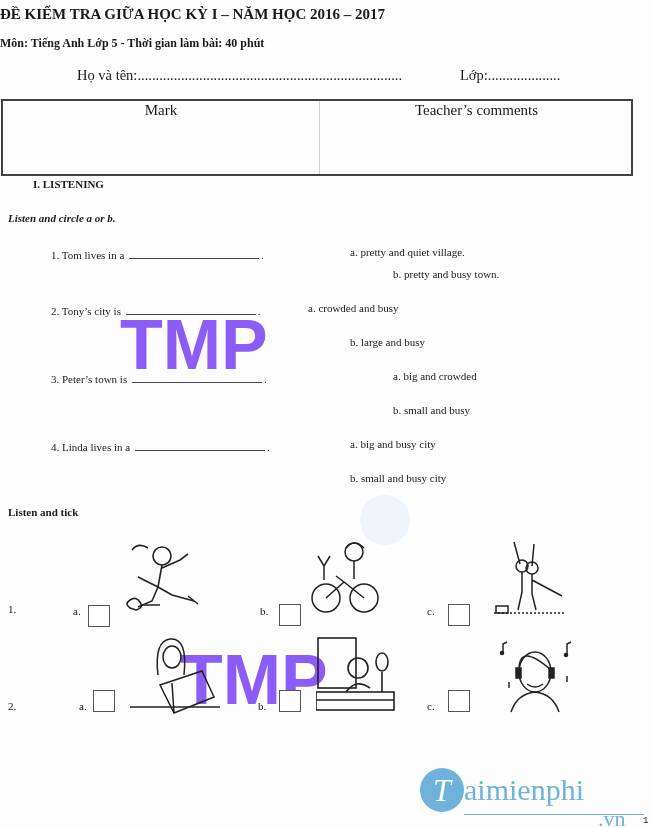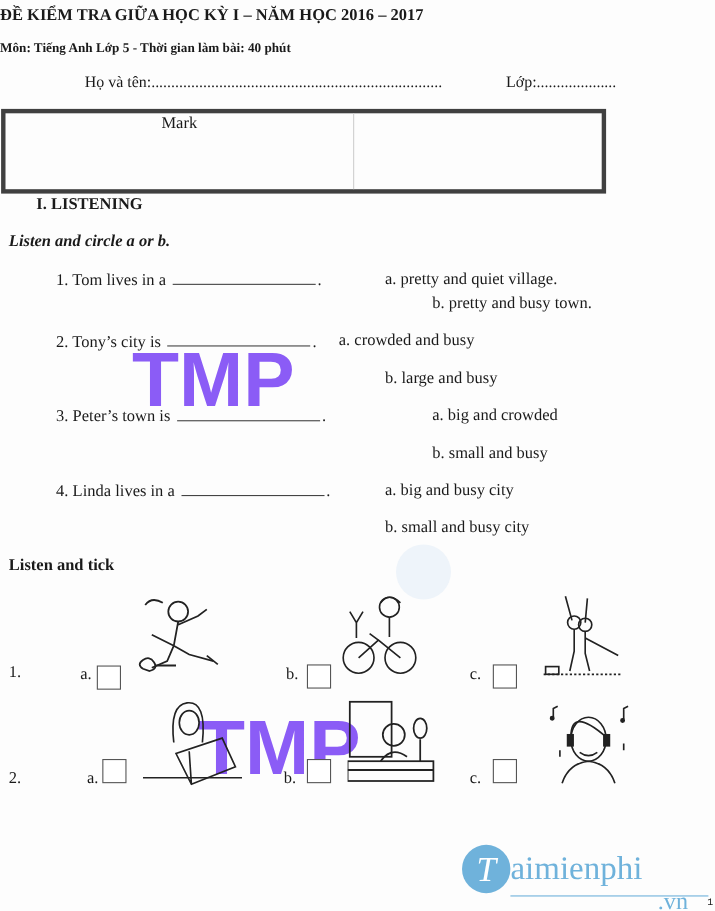--- a/index.html
+++ b/index.html
@@ -5,25 +5,25 @@
   html, body { margin:0; padding:0; }
   body {
     width:650px; height:828px; position:relative; overflow:hidden;
     background:#fdfdfd;
     font-family:"Liberation Serif", "DejaVu Serif", serif;
     color:#1a1a1a;
   }
   .abs { position:absolute; white-space:nowrap; }
   .title { font-weight:bold; font-size:15px; left:0; width:650px; }
   .meta { font-size:14.5px; }
-  .tbl { position:absolute; left:1px; top:99px; width:550px; height:77px; border:4px solid #404040; box-sizing:border-box; }
+  .tbl { position:absolute; left:1px; top:99px; width:632px; height:77px; border:2px solid #404040; box-sizing:border-box; }
   .tbl .div { position:absolute; left:316px; top:0; bottom:0; border-left:1px solid #cfcfcf; }
   .tbl .h { position:absolute; top:1px; font-size:15px; text-align:center; }
   .bold { font-weight:bold; }
-  .q { font-size:15px; }
+  .q { font-size:11px; }
   .blank { display:inline-block; border-bottom:1px solid #444; vertical-align:baseline; margin:0 2px; height:12px; }
   .cb { position:absolute; width:22px; height:22px; border:1px solid #555; box-sizing:border-box; background:#fff; }
   .pic { position:absolute; }
   .wm { position:absolute; color:#8b5cf6; font-weight:bold; font-family:"Liberation Sans", sans-serif; }
   .logo { position:absolute; left:420px; top:768px; font-family:"Liberation Serif", serif; color:#6fb2db; }
 </style>
 </head>
 <body>
 
 <div class="wm" style="left:120px;top:305px;font-size:70px;">TMP</div>
@@ -31,20 +31,21 @@
 <div class="wm" style="left:360px;top:495px;width:50px;height:50px;border-radius:50%;background:#eef4fa;"></div>
 
 <div class="abs title" style="top:6px;">ĐỀ KIỂM TRA GIỮA HỌC KỲ I – NĂM HỌC 2016 – 2017</div>
 <div class="abs title" style="top:36px;font-size:12px;">Môn: Tiếng Anh Lớp  5 - Thời gian làm bài: 40 phút</div>
 <div class="abs meta" style="left:77px;top:67px;">Họ và tên:.........................................................................</div>
 <div class="abs meta" style="left:460px;top:67px;">Lớp:....................</div>
 
 <div class="tbl">
   <div class="div"></div>
   <div class="h" style="left:0;width:316px;">Mark</div>
+  <div class="h" style="left:317px;width:313px;">Teacher’s comments</div>
 </div>
 
 <div class="abs bold q" style="left:33px;top:178px;">I.  LISTENING</div>
 <div class="abs bold q" style="left:8px;top:212px;font-style:italic;">Listen and circle a or b.</div>
 
 <div class="abs q" style="left:51px;top:246px;">
   <span>1.  Tom lives in a</span>
   <span class="blank" style="width:130px;"></span><span>.</span>
 </div>
 <div class="abs q" style="left:350px;top:246px;">a. pretty and quiet village.</div>

